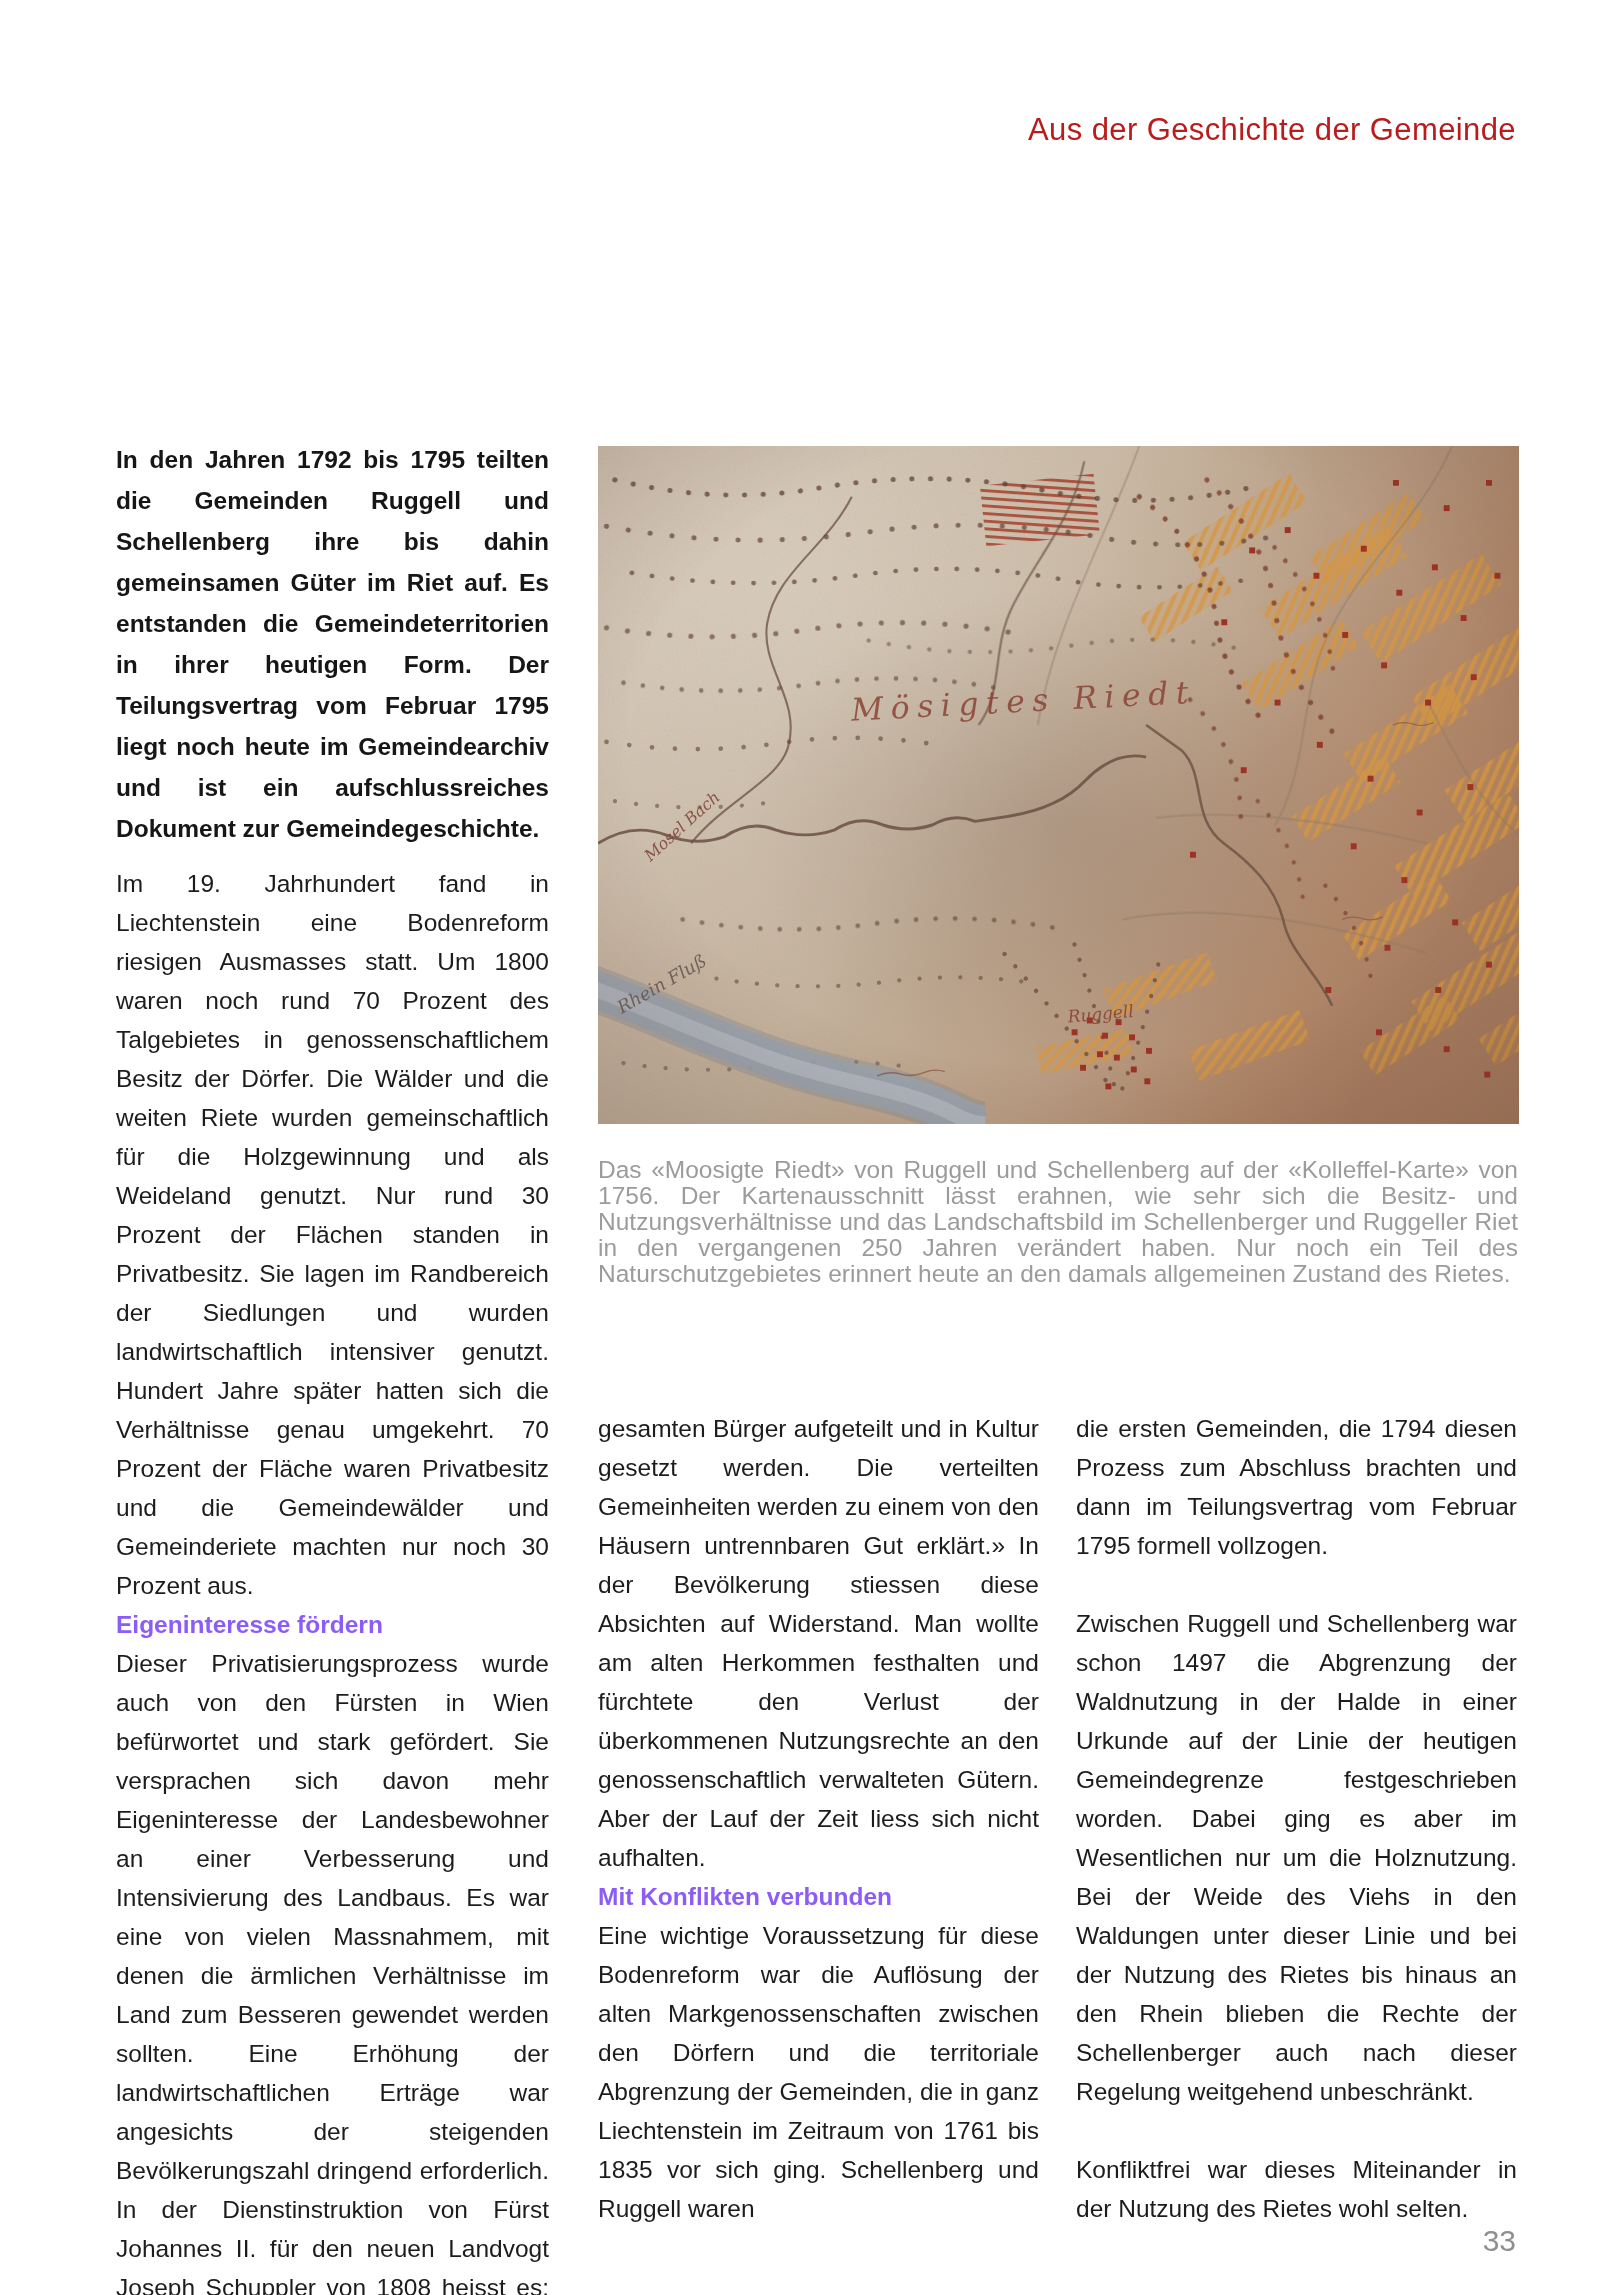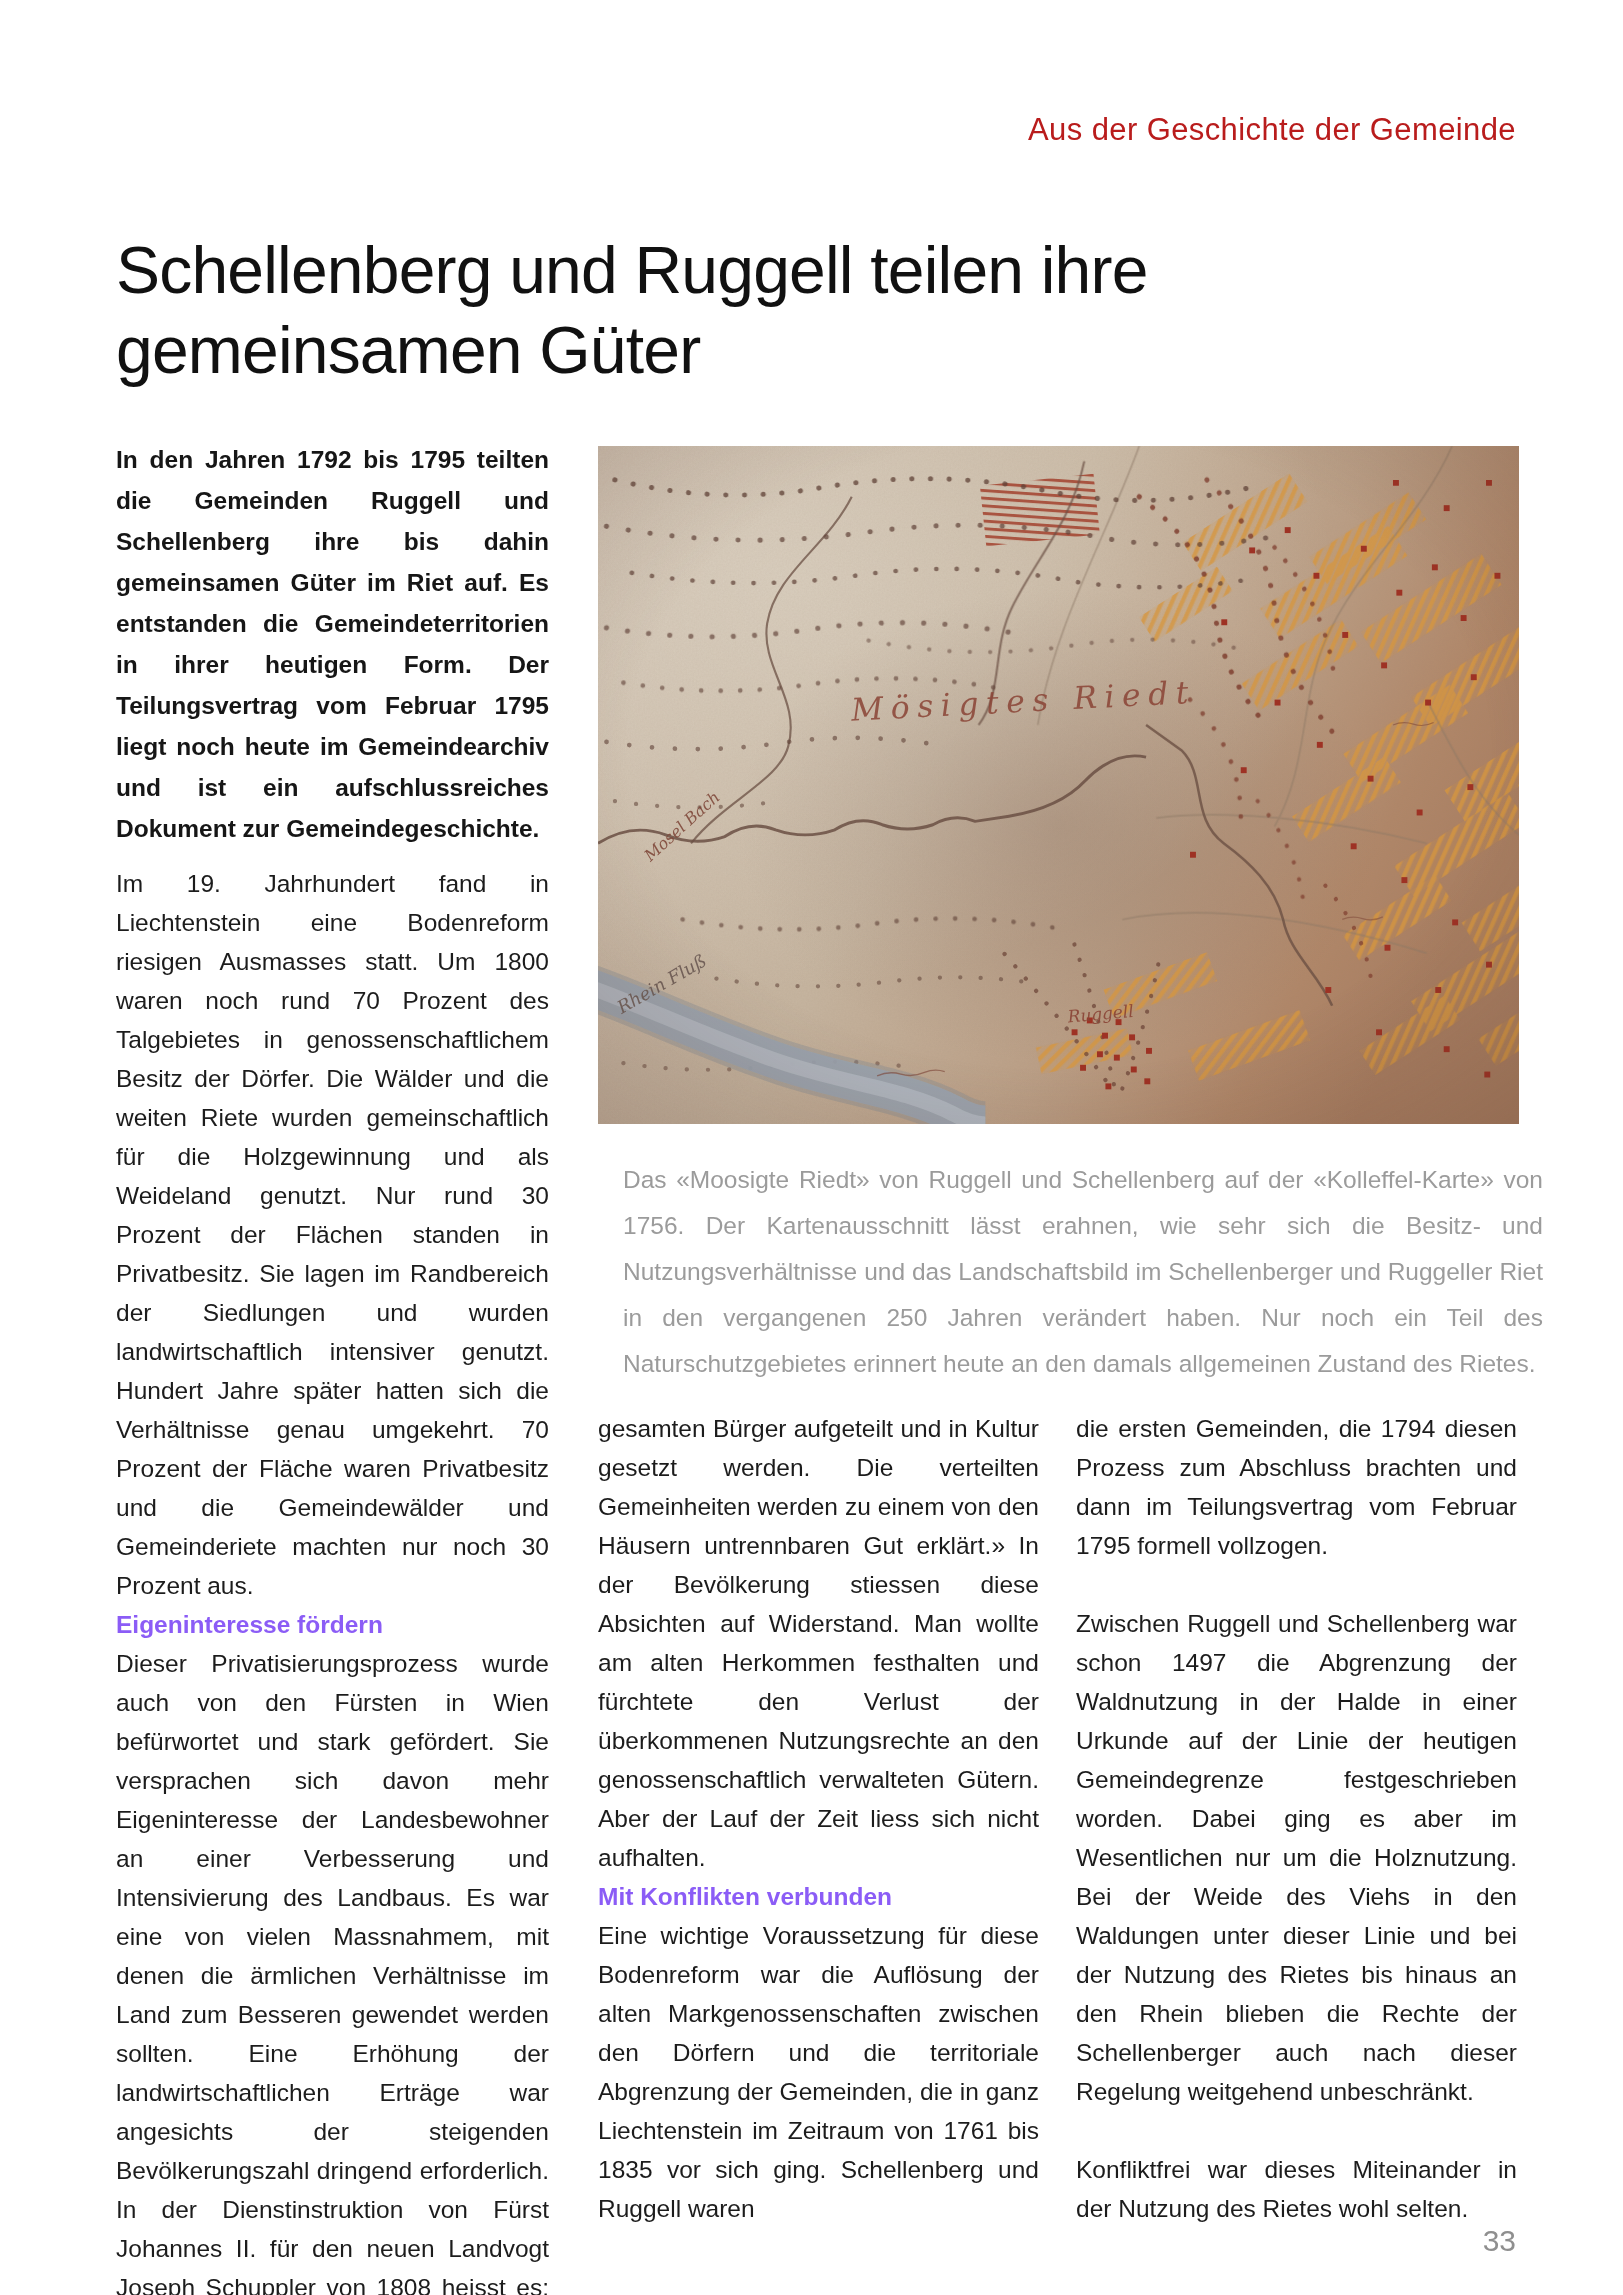--- a/index.html
+++ b/index.html
@@ -23,36 +23,35 @@
   .col-mid{left:598px;top:1409px;width:441px;}
   .col-right{left:1076px;top:1409px;width:441px;}
   .intro{font-weight:bold;line-height:41px;margin:0 0 15px 0 !important;color:#161616;}
   .para-gap{margin-top:39px !important;}
   .subhead{font-weight:bold;margin:39px 0 0 0;color:#8b5cf6;}
   .figure{
     position:absolute;left:598px;top:446px;width:921px;height:678px;overflow:hidden;
   }
   .figure svg{display:block;width:921px;height:678px;}
   .caption{
-    position:absolute;left:623px;top:1157px;width:920px;
-    font-size:24.5px;line-height:46px;color:#9b9b9b;text-align:justify;
+    position:absolute;left:598px;top:1157px;width:920px;
+    font-size:24.5px;line-height:26px;color:#9b9b9b;text-align:justify;
   }
   .page-number{
     position:absolute;top:2224px;right:107px;font-size:30px;color:#8f8f8f;
   }
   .map-label{font-family:"DejaVu Serif", serif;font-style:italic;}
 </style>
 </head>
 <body>
 
 <div class="page">
 
   <div class="header-label">Aus der Geschichte der Gemeinde</div>
 
-  <h1 class="title">Schellenberg und Ruggell teilen ihre gemeinsamen Güter</h1>
 
   <div class="col col-left">
     <p class="intro">In den Jahren 1792 bis 1795 teilten die Gemeinden Ruggell und Schellenberg ihre bis dahin gemeinsamen Güter im Riet auf. Es entstanden die Gemeindeterritorien in ihrer heutigen Form. Der Teilungsvertrag vom Februar 1795 liegt noch heute im Gemeindearchiv und ist ein aufschlussreiches Dokument zur Gemeindegeschichte.</p>
     <p>Im 19. Jahrhundert fand in Liechtenstein eine Bodenreform riesigen Ausmasses statt. Um 1800 waren noch rund 70 Prozent des Talgebietes in genossenschaftlichem Besitz der Dörfer. Die Wälder und die weiten Riete wurden gemeinschaftlich für die Holzgewinnung und als Weideland genutzt. Nur rund 30 Prozent der Flächen standen in Privatbesitz. Sie lagen im Randbereich der Siedlungen und wurden landwirtschaftlich intensiver genutzt. Hundert Jahre später hatten sich die Verhältnisse genau umgekehrt. 70 Prozent der Fläche waren Privatbesitz und die Gemeindewälder und Gemeinderiete machten nur noch 30 Prozent aus.</p>
     <p class="subhead">Eigeninteresse fördern</p>
     <p>Dieser Privatisierungsprozess wurde auch von den Fürsten in Wien befürwortet und stark gefördert. Sie versprachen sich davon mehr Eigeninteresse der Landesbewohner an einer Verbesserung und Intensivierung des Landbaus. Es war eine von vielen Massnahmem, mit denen die ärmlichen Verhältnisse im Land zum Besseren gewendet werden sollten. Eine Erhöhung der landwirtschaftlichen Erträge war angesichts der steigenden Bevölkerungszahl dringend erforderlich. In der Dienstinstruktion von Fürst Johannes II. für den neuen Landvogt Joseph Schuppler von 1808 heisst es: «Sie werden dahin wirken, dass die vorhandenen Gemeinheiten, Riede genannt, unter die</p>
   </div>
 
   <div class="figure">
     <svg viewBox="0 0 1089 802" preserveAspectRatio="none">

